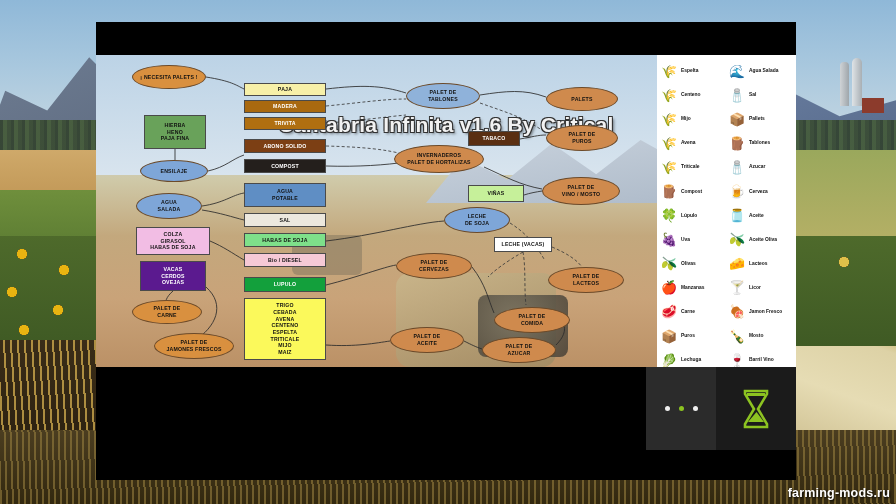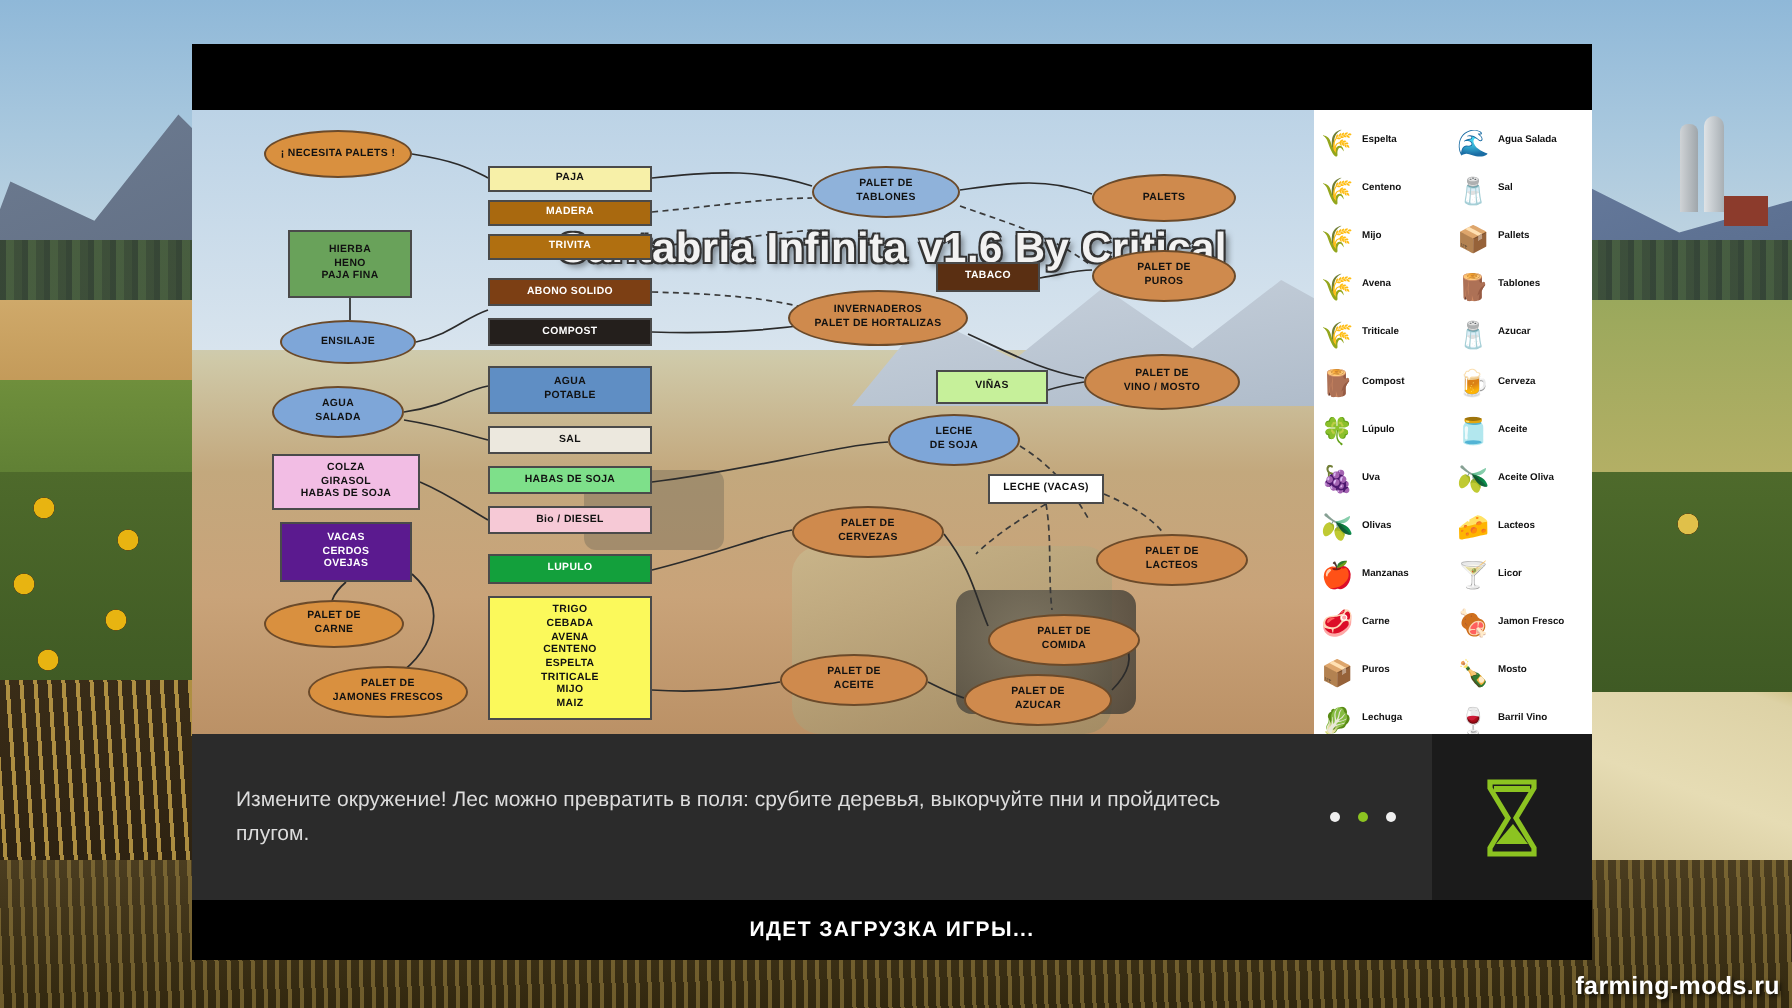--- a/index.html
+++ b/index.html
@@ -431,34 +431,28 @@
           <div class="leg-ico">🥬</div>
           <div class="leg-lab">Repollo</div>
         </div>
         <div class="leg-item">
           <div class="leg-ico">🥦</div>
           <div class="leg-lab">Coliflor</div>
         </div>
       </div>
   </div>
 
-  <div class="tip">
-    <div class="tip-txt">Измените окружение! Лес можно превратить в поля: срубите деревья, выкорчуйте пни и пройдитесь плугом.</div>
-  </div>
   <div class="dots">
     <div class="dot"></div>
     <div class="dot on"></div>
     <div class="dot"></div>
   </div>
   <div class="hour">
     <svg width="28" height="40" viewBox="0 0 28 40">
       <path d="M3 2 H25 V5 L16 20 L25 35 V38 H3 V35 L12 20 L3 5 Z" fill="none" stroke="#8cc321" stroke-width="2.6"></path>
       <path d="M6 33 H22 L14.5 23 Z" fill="#8cc321"></path>
       <rect x="5" y="4" width="18" height="3" fill="#8cc321"></rect>
     </svg>
   </div>
 
-  <div class="loading">
-    <span>ИДЕТ ЗАГРУЗКА ИГРЫ...</span>
-  </div>
 
   <div class="wm">farming-mods.ru</div>
 </div>
 
 </body></html>

